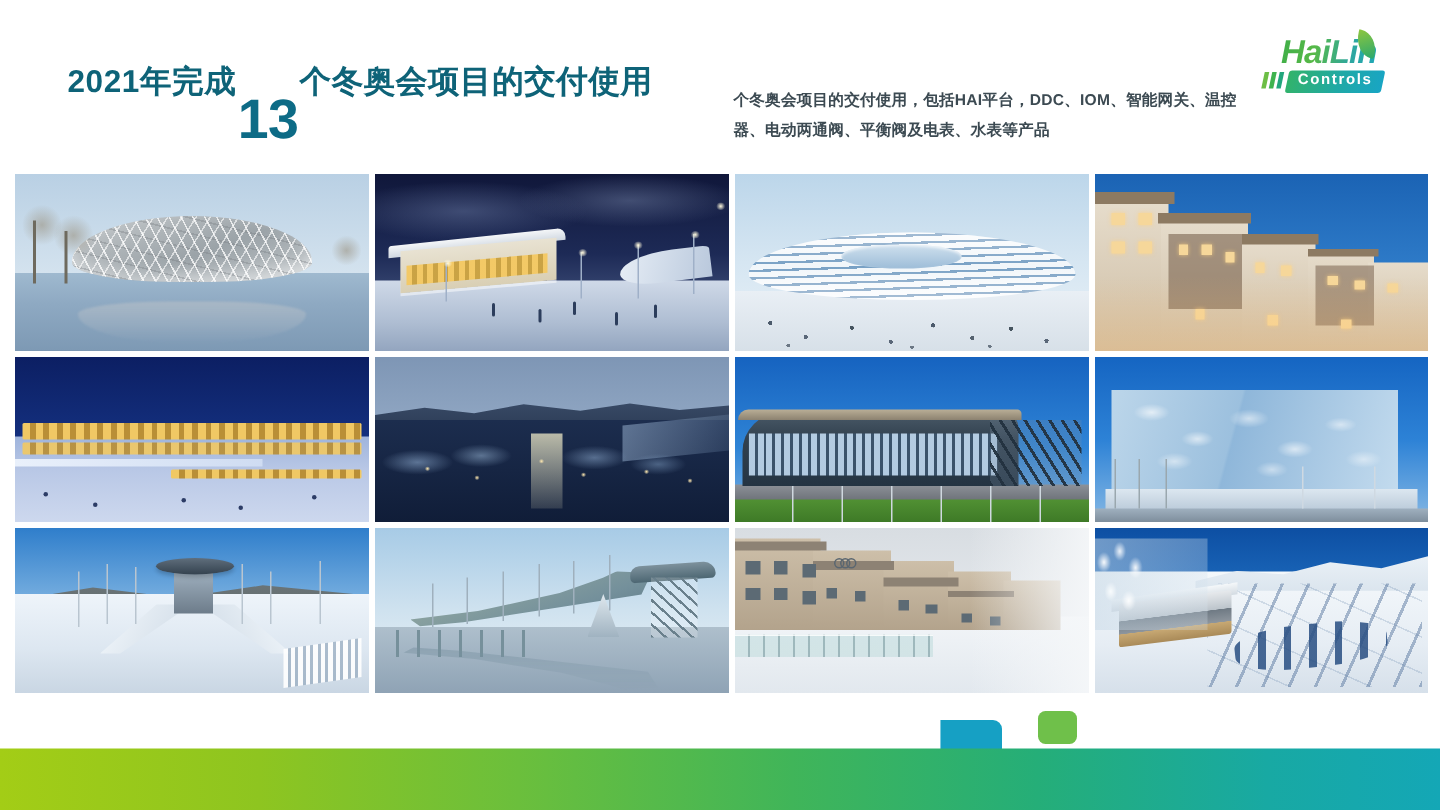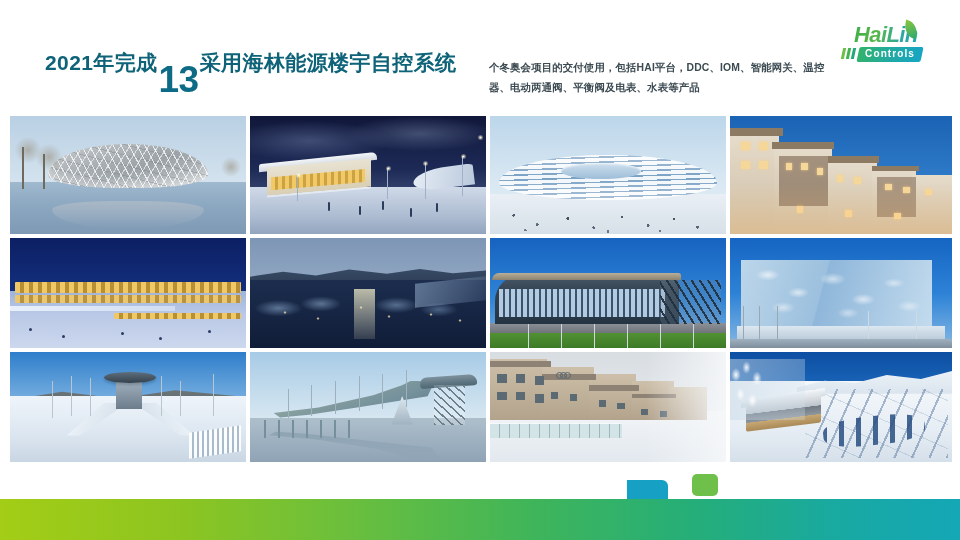--- a/index.html
+++ b/index.html
@@ -32,21 +32,21 @@
   }
 
   .title-block {
     position: absolute;
     left: 45px;
     top: 44px;
     white-space: nowrap;
   }
   .title-line {
     display: flex;
-    align-items: center;
+    align-items: flex-start;
     line-height: 1;
   }
   .title-seg {
     font-size: 21px;
     font-weight: bold;
     color: #0e6378;
     letter-spacing: 0.4px;
   }
   .title-num {
     font-size: 37px;
@@ -461,21 +461,21 @@
 <body>
 
 <div class="slide">
 
   <div class="header">
 
     <div class="title-block">
       <div class="title-line">
         <span class="title-seg">2021年完成</span>
         <span class="title-num">13</span>
-        <span class="title-seg tail">采用海林能源楼宇自控系统</span>
+        <span class="title-seg tail">个冬奥会项目的交付使用</span>
       </div>
     </div>
 
     <div class="desc">个冬奥会项目的交付使用，包括HAI平台，DDC、IOM、智能网关、温控器、电动两通阀、平衡阀及电表、水表等产品</div>
 
     <div class="logo">
       <div class="logo-word">HaiLin</div>
       <div class="logo-leaf"></div>
       <div class="logo-bars">
         <i></i>

